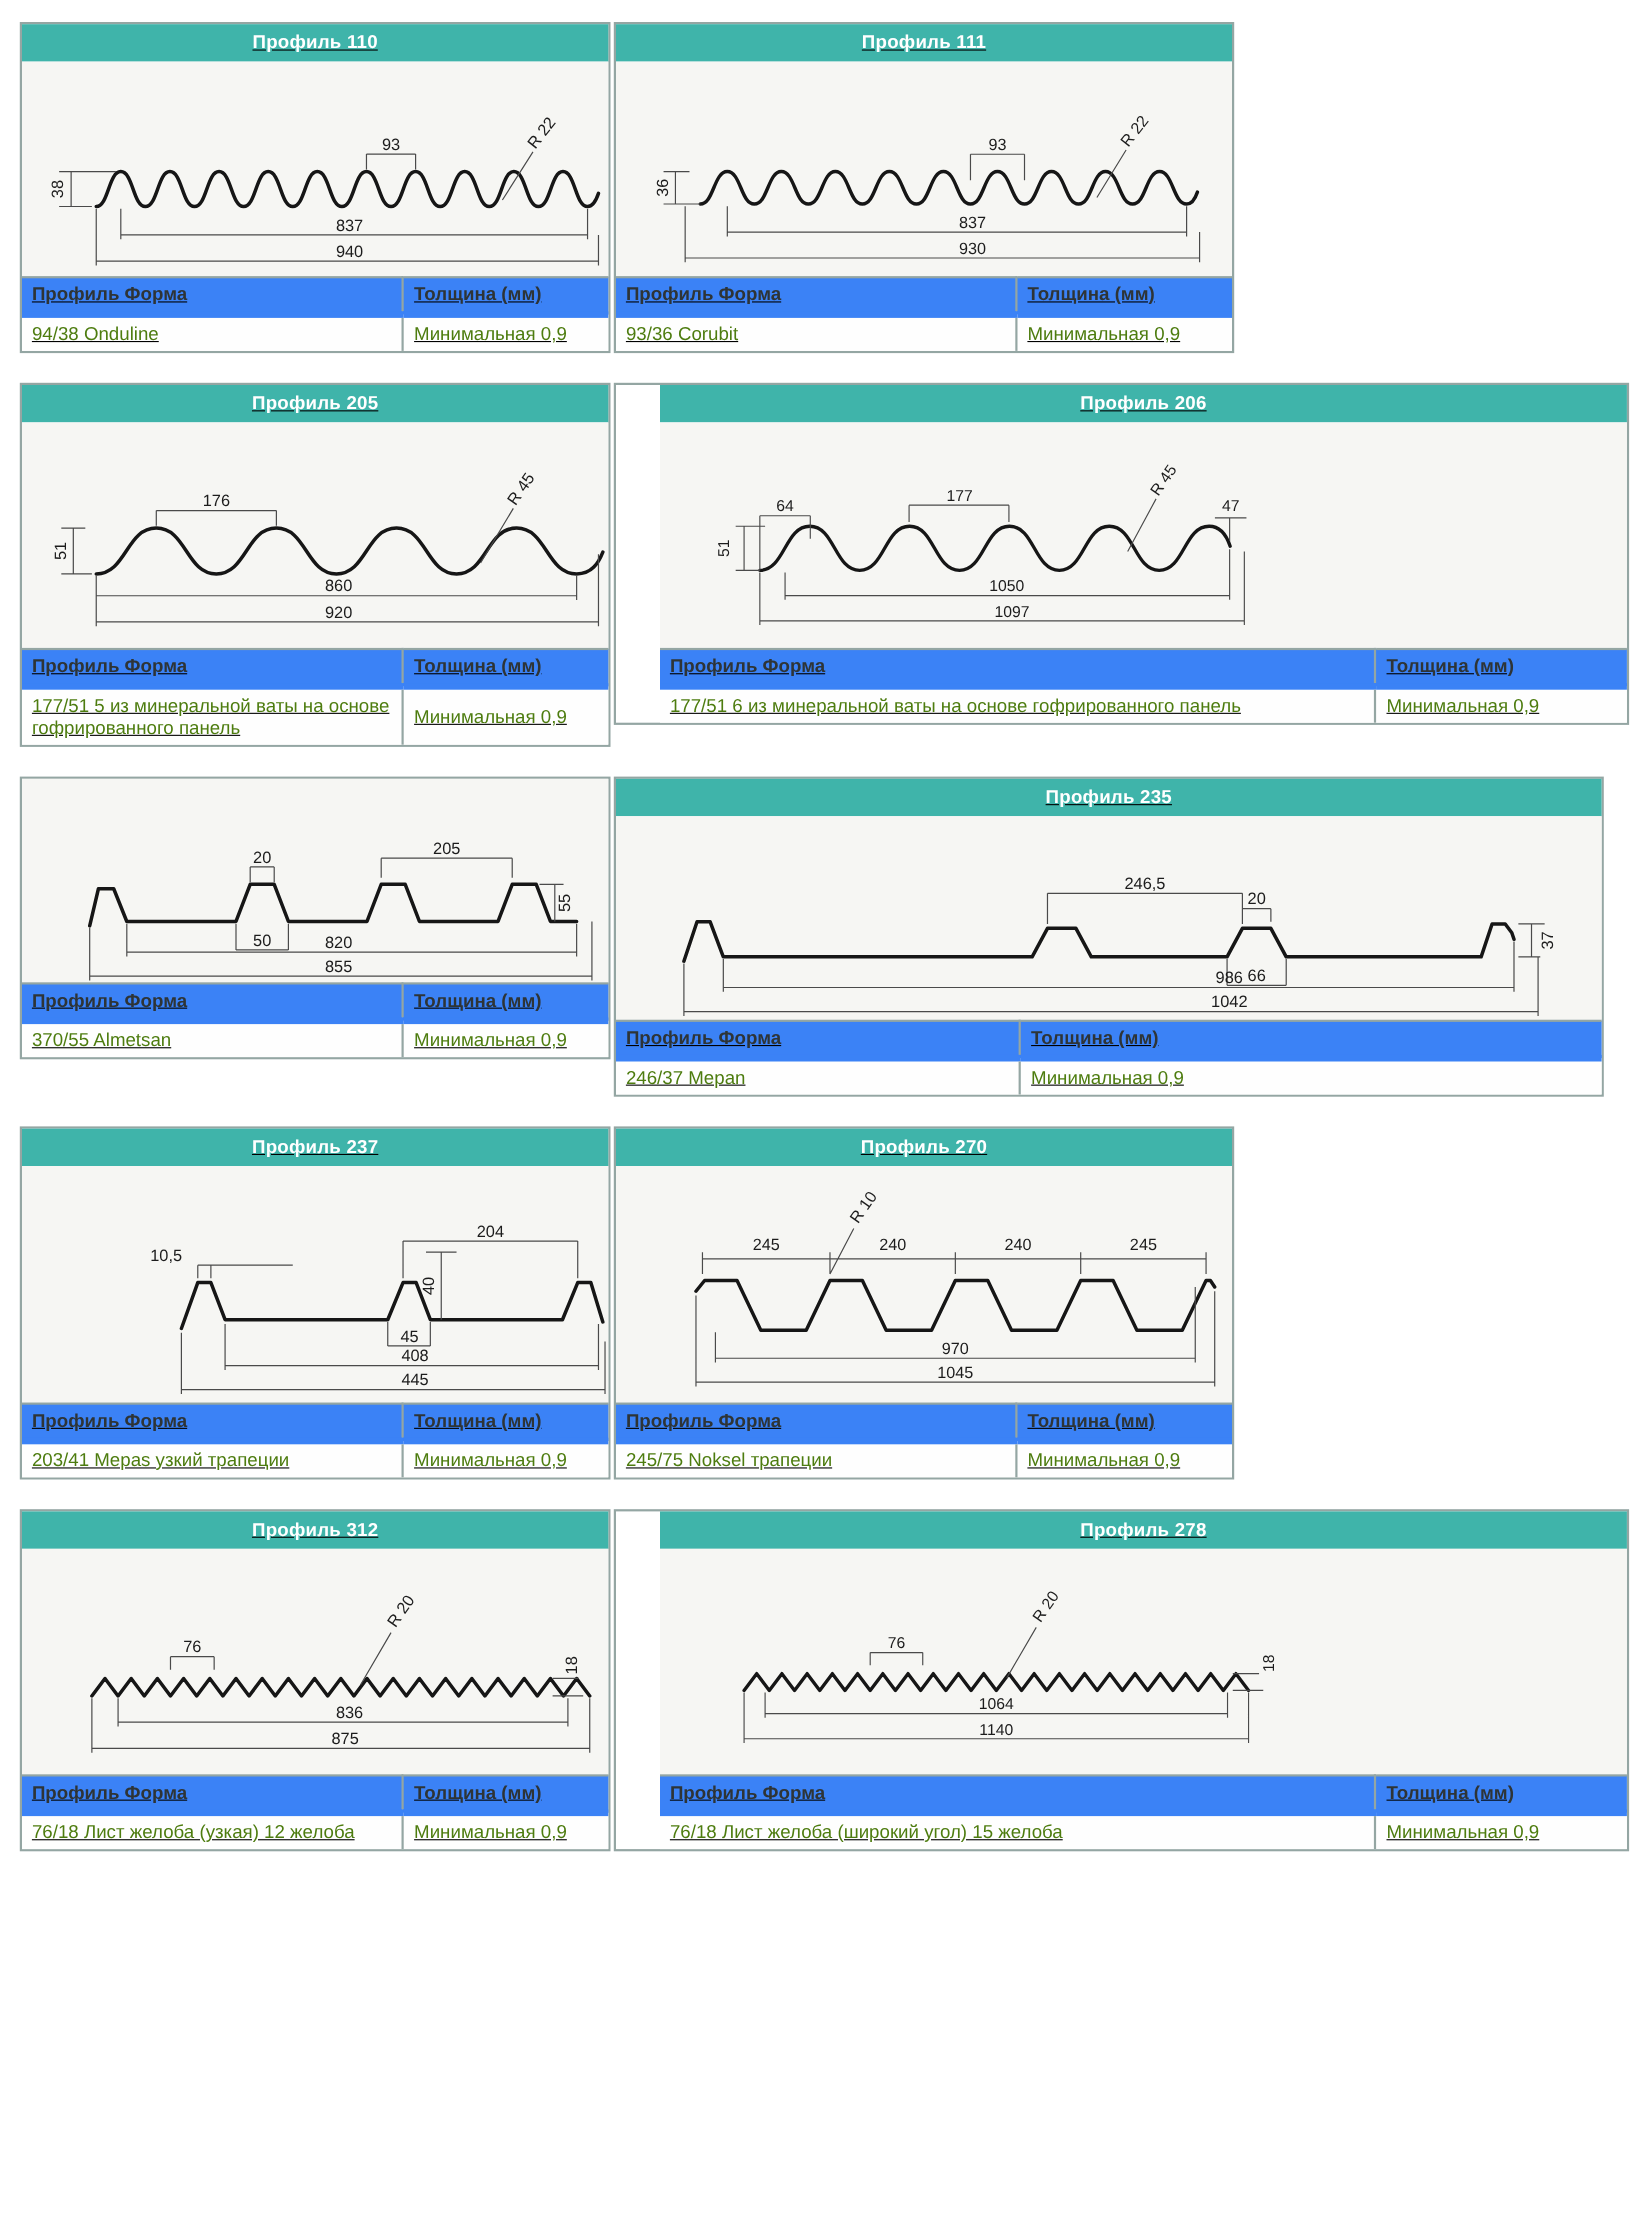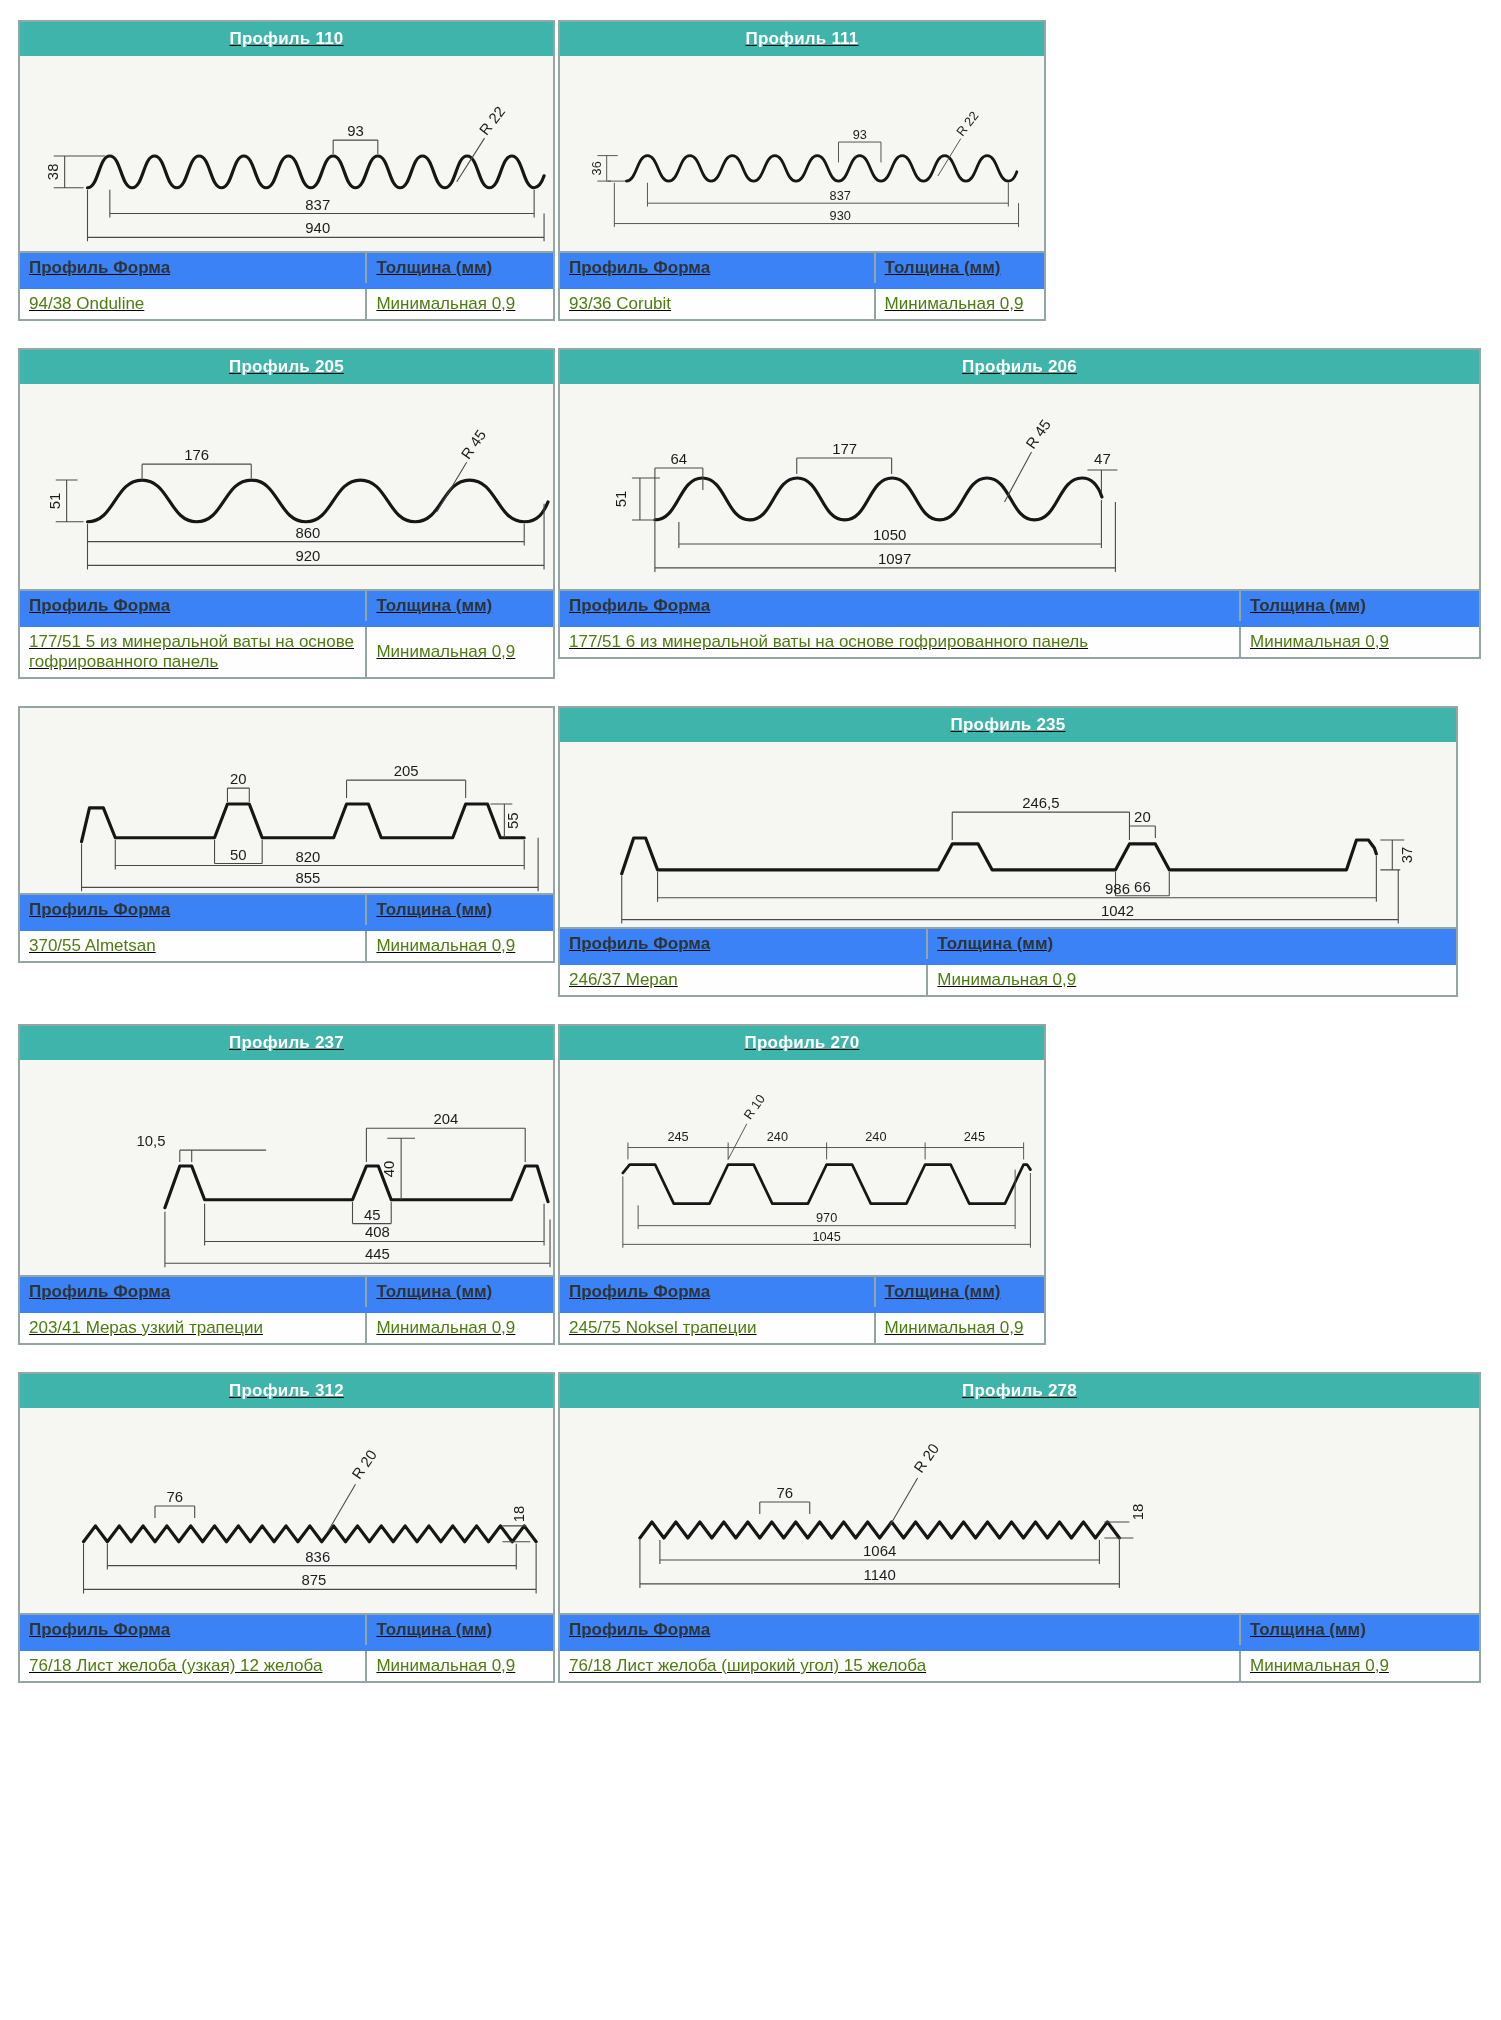--- a/index.html
+++ b/index.html
@@ -1,23 +1,23 @@
 <!DOCTYPE html>
 <html><head>
 <meta charset="utf-8">
 <style>
   html,body{margin:0;padding:0;background:#fff;}
   body{width:1501px;font-family:"Liberation Sans",sans-serif;}
   .page{padding:20px 0 0 18px;}
   .row{display:flex;gap:3px;margin-bottom:27px;align-items:flex-start;}
   .card{border:2px solid #94a6a3;background:#fff;box-sizing:border-box;text-decoration:underline;}
   .w537{width:537px;flex:none;}
-  .w570{width:488px;flex:none;}
+  .w570{width:564px;flex:none;}
   .w900{width:900px;flex:none;}
-  .w923{width:923px;flex:none;}
+  .w923{width:923px;flex:none;padding-left:40px;}
   .card-header{background:#3FB4AA;color:#fff;font-weight:bold;font-size:17px;text-align:center;padding:7px 0;letter-spacing:.2px;}
   .drawing{background:#F6F6F3;}
   .drawing svg{display:block;}
   table.spec{width:100%;border-collapse:collapse;font-size:17px;table-layout:fixed;}
   .spec th{background:#3b82f6;text-align:left;font-weight:bold;color:#2e3436;padding:5px 9px;border-top:2px solid #94a6a3;}
   .spec td{color:#4d7c0f;padding:5px 9px;border-top:6px solid #3b82f6;background:#fefefe;}
   .spec th:first-child,.spec td:first-child{border-right:2px solid #94a6a3;}
   svg .pl{fill:none;stroke:#161616;stroke-width:3.2;stroke-linejoin:round;stroke-linecap:round;}
   svg .dl{fill:none;stroke:#4a4a4a;stroke-width:1.1;}
   svg .dt{font-family:"Liberation Sans",sans-serif;font-size:15px;fill:#1c1c1c;}

